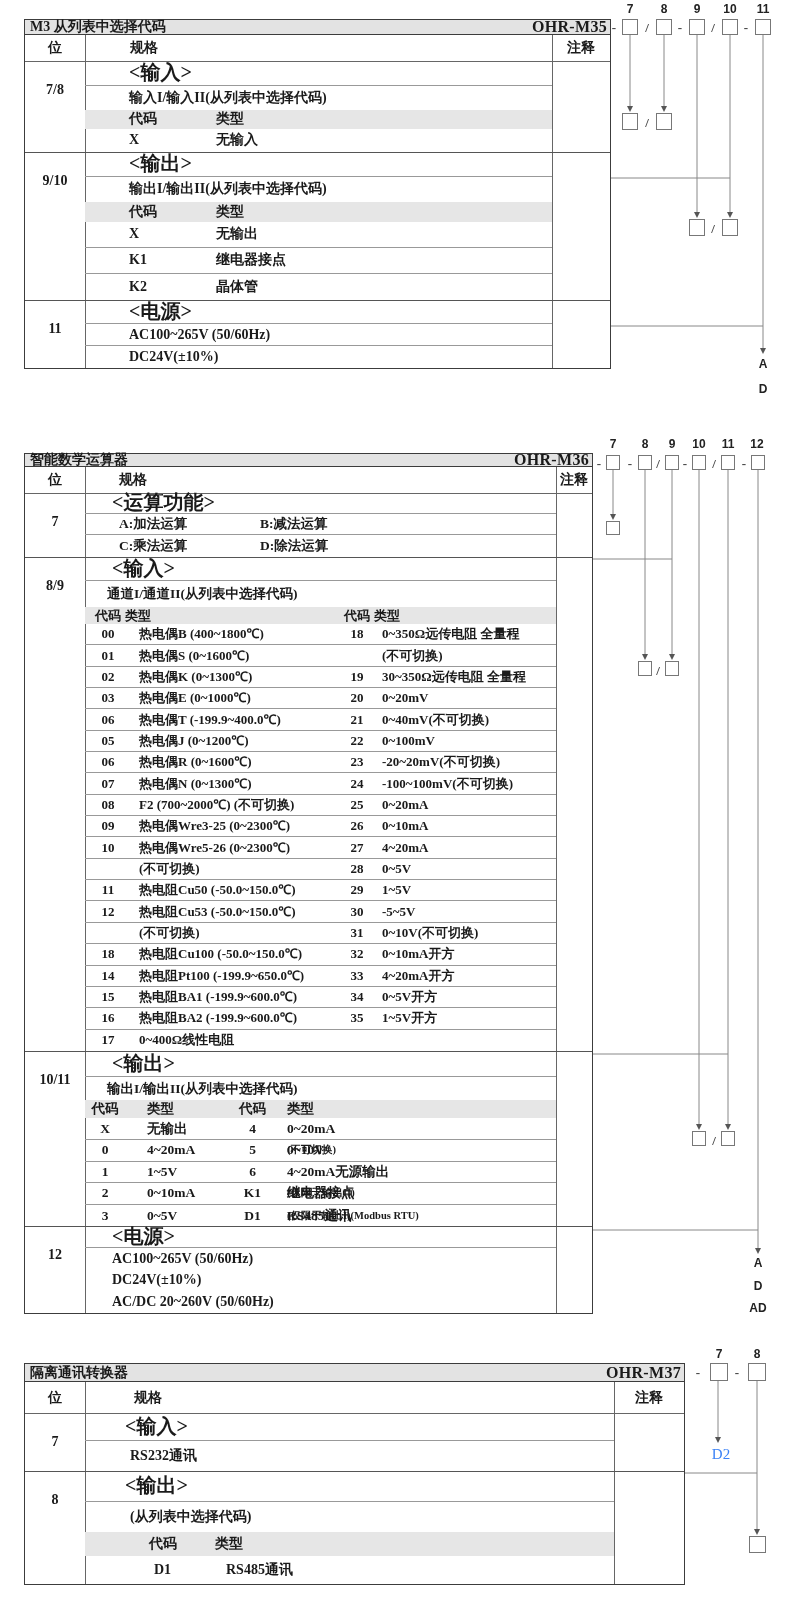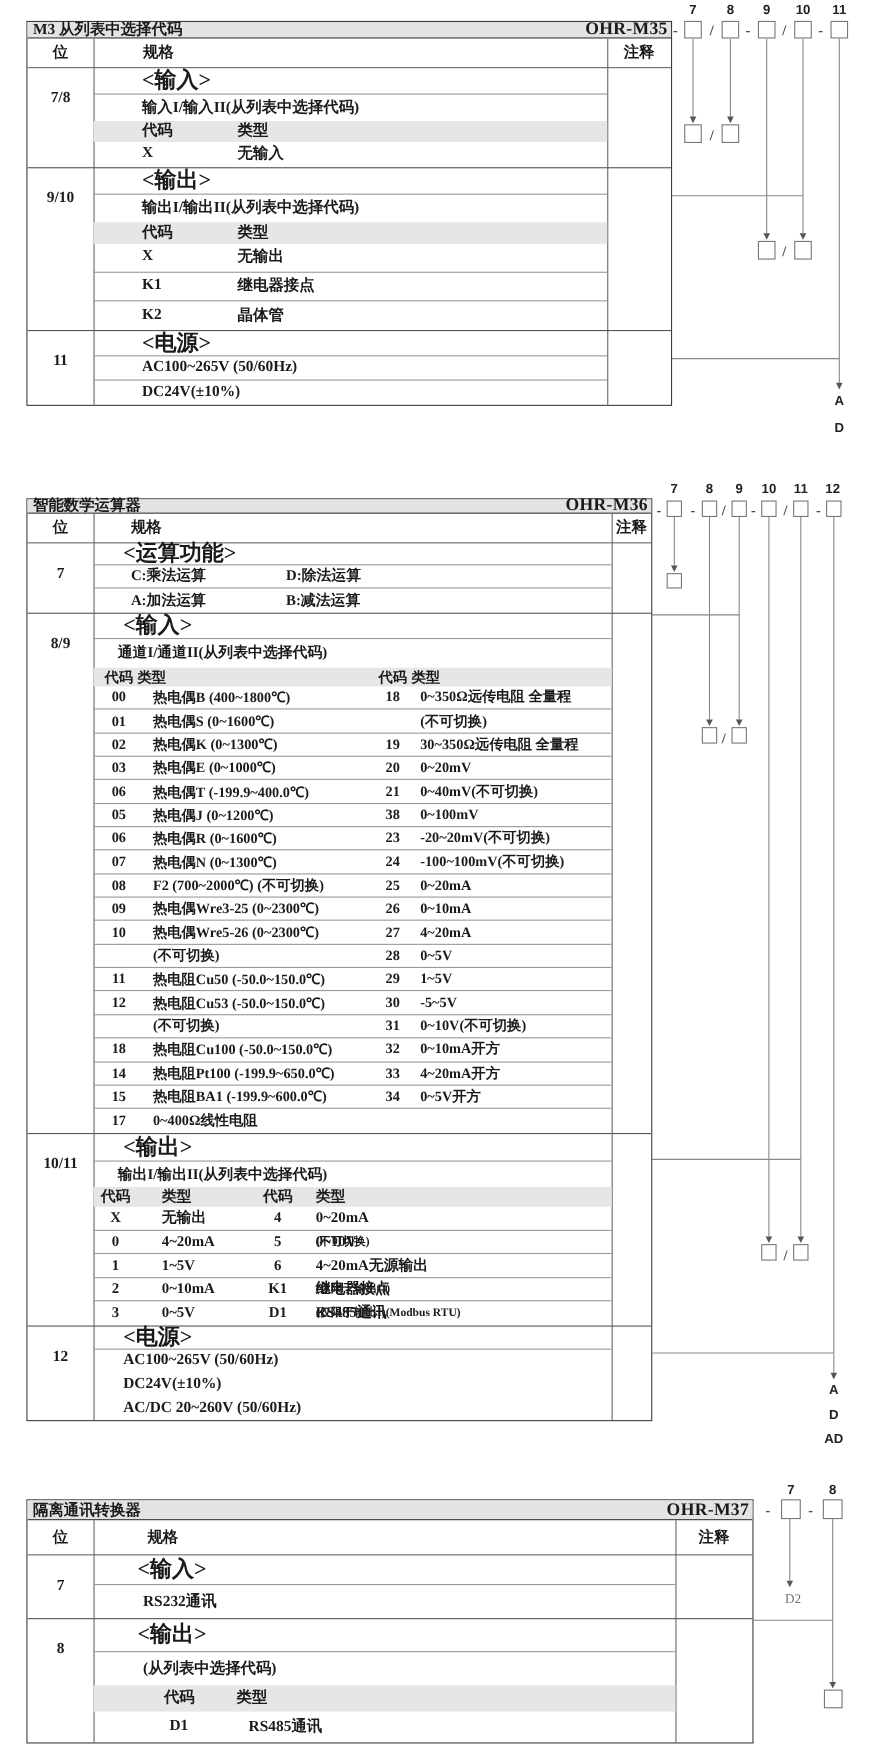--- a/index.html
+++ b/index.html
@@ -47,21 +47,21 @@
   
   .wlbl{left:40px;} .wdesc{left:45px;} .wc{left:64px;} .wt{left:130px;} .wcd{left:69px;} .wct{left:141px;}
   .sm{font-size:10.5px;}
   
   .digit{position:absolute;width:24px;text-align:center;font-family:"Liberation Sans",sans-serif;
          font-weight:700;font-size:12px;color:#222;}
   .cbox{position:absolute;border:1px solid #777;background:#fff;box-sizing:border-box;}
   .sep{position:absolute;width:12px;text-align:center;font-weight:700;font-size:13px;color:#444;}
   .plabel{position:absolute;width:26px;text-align:center;font-family:"Liberation Sans",sans-serif;
           font-weight:700;font-size:12px;color:#222;}
-  .d2label{position:absolute;width:30px;text-align:center;font-size:12px;color:#737373;}
+  .d2label{position:absolute;width:30px;text-align:center;font-size:15px;color:#3b82f6;}
   svg.overlay{position:absolute;left:0;top:0;pointer-events:none;}
 </style>
 </head>
 <body>
 
 <div id="page">
 
   <svg class="overlay" width="790" height="1598">
     <g stroke="#888" stroke-width="1">
 
@@ -246,28 +246,28 @@
       <div class="block">
         <span class="pos">7</span>
         <div class="row" style="height:19.5px">
             <div class="cell">
               <span class="lblL lbl">&lt;运算功能&gt;</span>
             </div>
           </div>
         <div class="codes m36-func">
           <div class="row">
               <div class="cell">
+                <span class="fa">A:加法运算</span>
+                <span class="fb">B:减法运算</span>
+              </div>
+            </div>
+            <div class="row">
+              <div class="cell">
                 <span class="fa">C:乘法运算</span>
                 <span class="fb">D:除法运算</span>
-              </div>
-            </div>
-            <div class="row">
-              <div class="cell">
-                <span class="fa">A:加法运算</span>
-                <span class="fb">B:减法运算</span>
               </div>
             </div>
         </div>
       </div>
       <div class="block">
         <span class="pos">8/9</span>
         <div class="row" style="height:23.5px">
             <div class="cell">
               <span class="lblL lbl">&lt;输入&gt;</span>
             </div>
@@ -323,21 +323,21 @@
             <span class="ic1">06</span>
             <span class="it1">热电偶T (-199.9~400.0℃)</span>
             <span class="ic2">21</span>
             <span class="it2">0~40mV(不可切换)</span>
           </div>
             </div>
             <div class="row">
               <div class="cell">
             <span class="ic1">05</span>
             <span class="it1">热电偶J (0~1200℃)</span>
-            <span class="ic2">38</span>
+            <span class="ic2">22</span>
             <span class="it2">0~100mV</span>
           </div>
             </div>
             <div class="row">
               <div class="cell">
             <span class="ic1">06</span>
             <span class="it1">热电偶R (0~1600℃)</span>
             <span class="ic2">23</span>
             <span class="it2">-20~20mV(不可切换)</span>
           </div>
@@ -421,20 +421,28 @@
             <span class="ic2">33</span>
             <span class="it2">4~20mA开方</span>
           </div>
             </div>
             <div class="row">
               <div class="cell">
             <span class="ic1">15</span>
             <span class="it1">热电阻BA1 (-199.9~600.0℃)</span>
             <span class="ic2">34</span>
             <span class="it2">0~5V开方</span>
+          </div>
+            </div>
+            <div class="row">
+              <div class="cell">
+            <span class="ic1">16</span>
+            <span class="it1">热电阻BA2 (-199.9~600.0℃)</span>
+            <span class="ic2">35</span>
+            <span class="it2">1~5V开方</span>
           </div>
             </div>
             <div class="row">
               <div class="cell">
             <span class="ic1">17</span>
             <span class="it1">0~400Ω线性电阻</span>
             <span class="ic2"></span>
             <span class="it2"></span>
           </div>
             </div>

